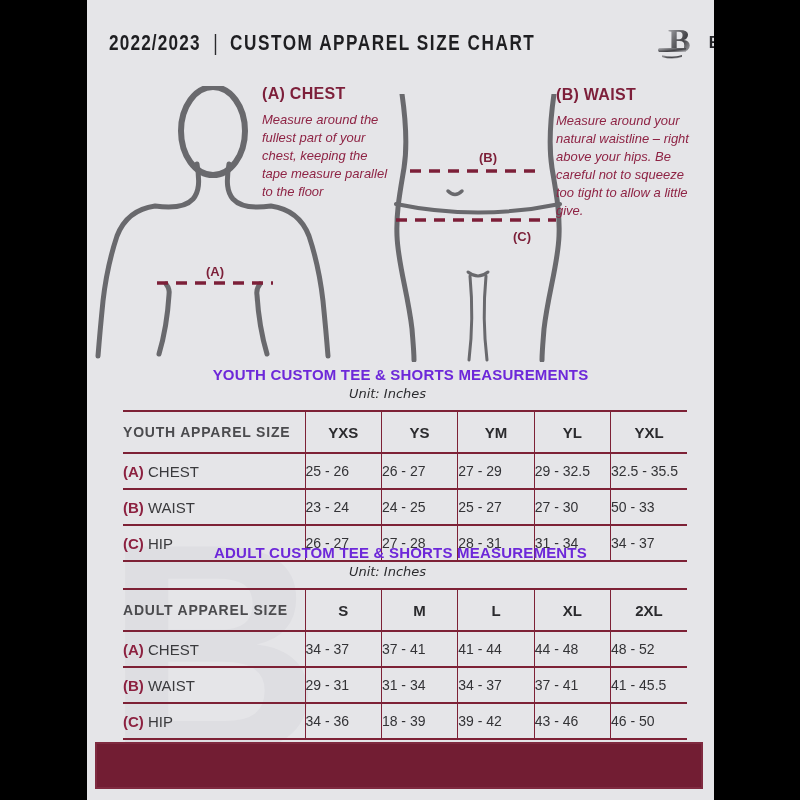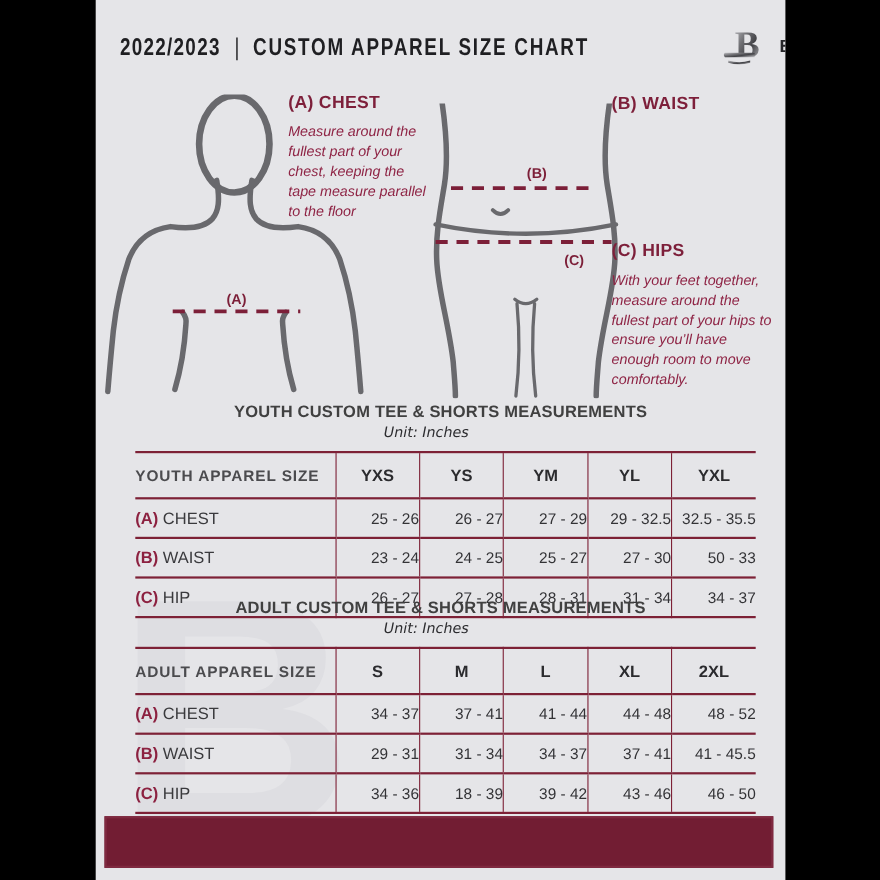--- a/index.html
+++ b/index.html
@@ -22,37 +22,37 @@
   
   .fig{position:absolute;}
   .fig svg{display:block;}
   .guide{position:absolute;}
   .guide h3{margin:0 0 8px 0;font-size:16px;font-weight:700;color:#7d1f3a;letter-spacing:0.3px;}
   .guide p{margin:0;font-family:Liberation Sans, sans-serif;font-style:italic;
            font-size:13px;line-height:1.38;color:#8e2344;}
 
   
   .sec-title{position:absolute;left:0;width:627px;text-align:center;
-             font-size:15px;font-weight:700;color:#404040;letter-spacing:0.2px;}
+             font-size:15px;font-weight:700;color:#6d28d9;letter-spacing:0.2px;}
   .sec-unit{position:absolute;left:0;width:601px;text-align:center;
             font-family:"DejaVu Sans",sans-serif;font-style:italic;font-size:13px;color:#2c2c2f;}
 
   
   .size-table{position:absolute;left:36px;width:564px;border-collapse:collapse;
               border-top:2px solid #7d2136;border-bottom:2px solid #7d2136;table-layout:fixed;}
   .size-table th,.size-table td{padding:0;line-height:1;background:transparent;}
   .size-table thead th{border-bottom:2px solid #7d2136;height:40px;}
   .size-table tbody tr:not(:last-child) td{border-bottom:2px solid #7d2136;}
   .size-table th:not(:first-child),.size-table td:not(:first-child){border-left:1.5px solid #7d2136;}
   .size-table tbody td{height:34px;}
   .col-label{width:182px;}
   .hd-first{font-weight:700;font-size:14px;color:#4b4b4e;letter-spacing:0.8px;
             text-align:left;padding-left:16px;}
   .hd-size{font-weight:700;font-size:15px;color:#2b2b2e;text-align:center;}
-  .cell-val{font-size:14px;color:#333336;text-align:right;}
+  .cell-val{font-size:14px;color:#333336;text-align:left;}
   .cell-lab{text-align:left;padding-left:16px;font-size:15px;color:#3a3a3d;}
   .cell-lab b{color:#8c2140;font-weight:700;}
 
   
   .wm{position:absolute;left:18px;top:532px;font-size:300px;line-height:0.78;
       font-weight:700;color:#dedee2;user-select:none;}
   .footer-bar{position:absolute;left:8px;top:742px;width:604px;height:43px;
               background:#721d33;border:2px solid #7f2a40;}
 </style>
 </head>
@@ -120,24 +120,21 @@
         <text x="134" y="147" text-anchor="middle" font-size="13" font-weight="bold" fill="#7c1f38">(C)</text>
       </svg>
     </div>
 
     <div class="guide" style="left:175px;top:85px;width:134px;">
       <h3>(A) CHEST</h3>
       <p>Measure around the fullest part of your chest, keeping the tape measure parallel to the floor</p>
     </div>
     <div class="guide" style="left:469px;top:86px;width:144px;">
       <h3>(B) WAIST</h3>
-    </div>
-    <div class="guide" style="left:469px;top:220px;width:150px;">
-      <h3>(C) HIPS</h3>
-      <p>With your feet together, measure around the fullest part of your hips to ensure you’ll have enough room to move comfortably.</p>
+      <p>Measure around your natural waistline – right above your hips. Be careful not to squeeze too tight to allow a little give.</p>
     </div>
 
     <div class="sec-title" style="top:366px;">YOUTH CUSTOM TEE &amp; SHORTS MEASUREMENTS</div>
     <div class="sec-unit" style="top:386px;">Unit: Inches</div>
     <table class="size-table" style="top:410px;">
       <colgroup>
           <col class="col-label">
           <col>
           <col>
           <col>

